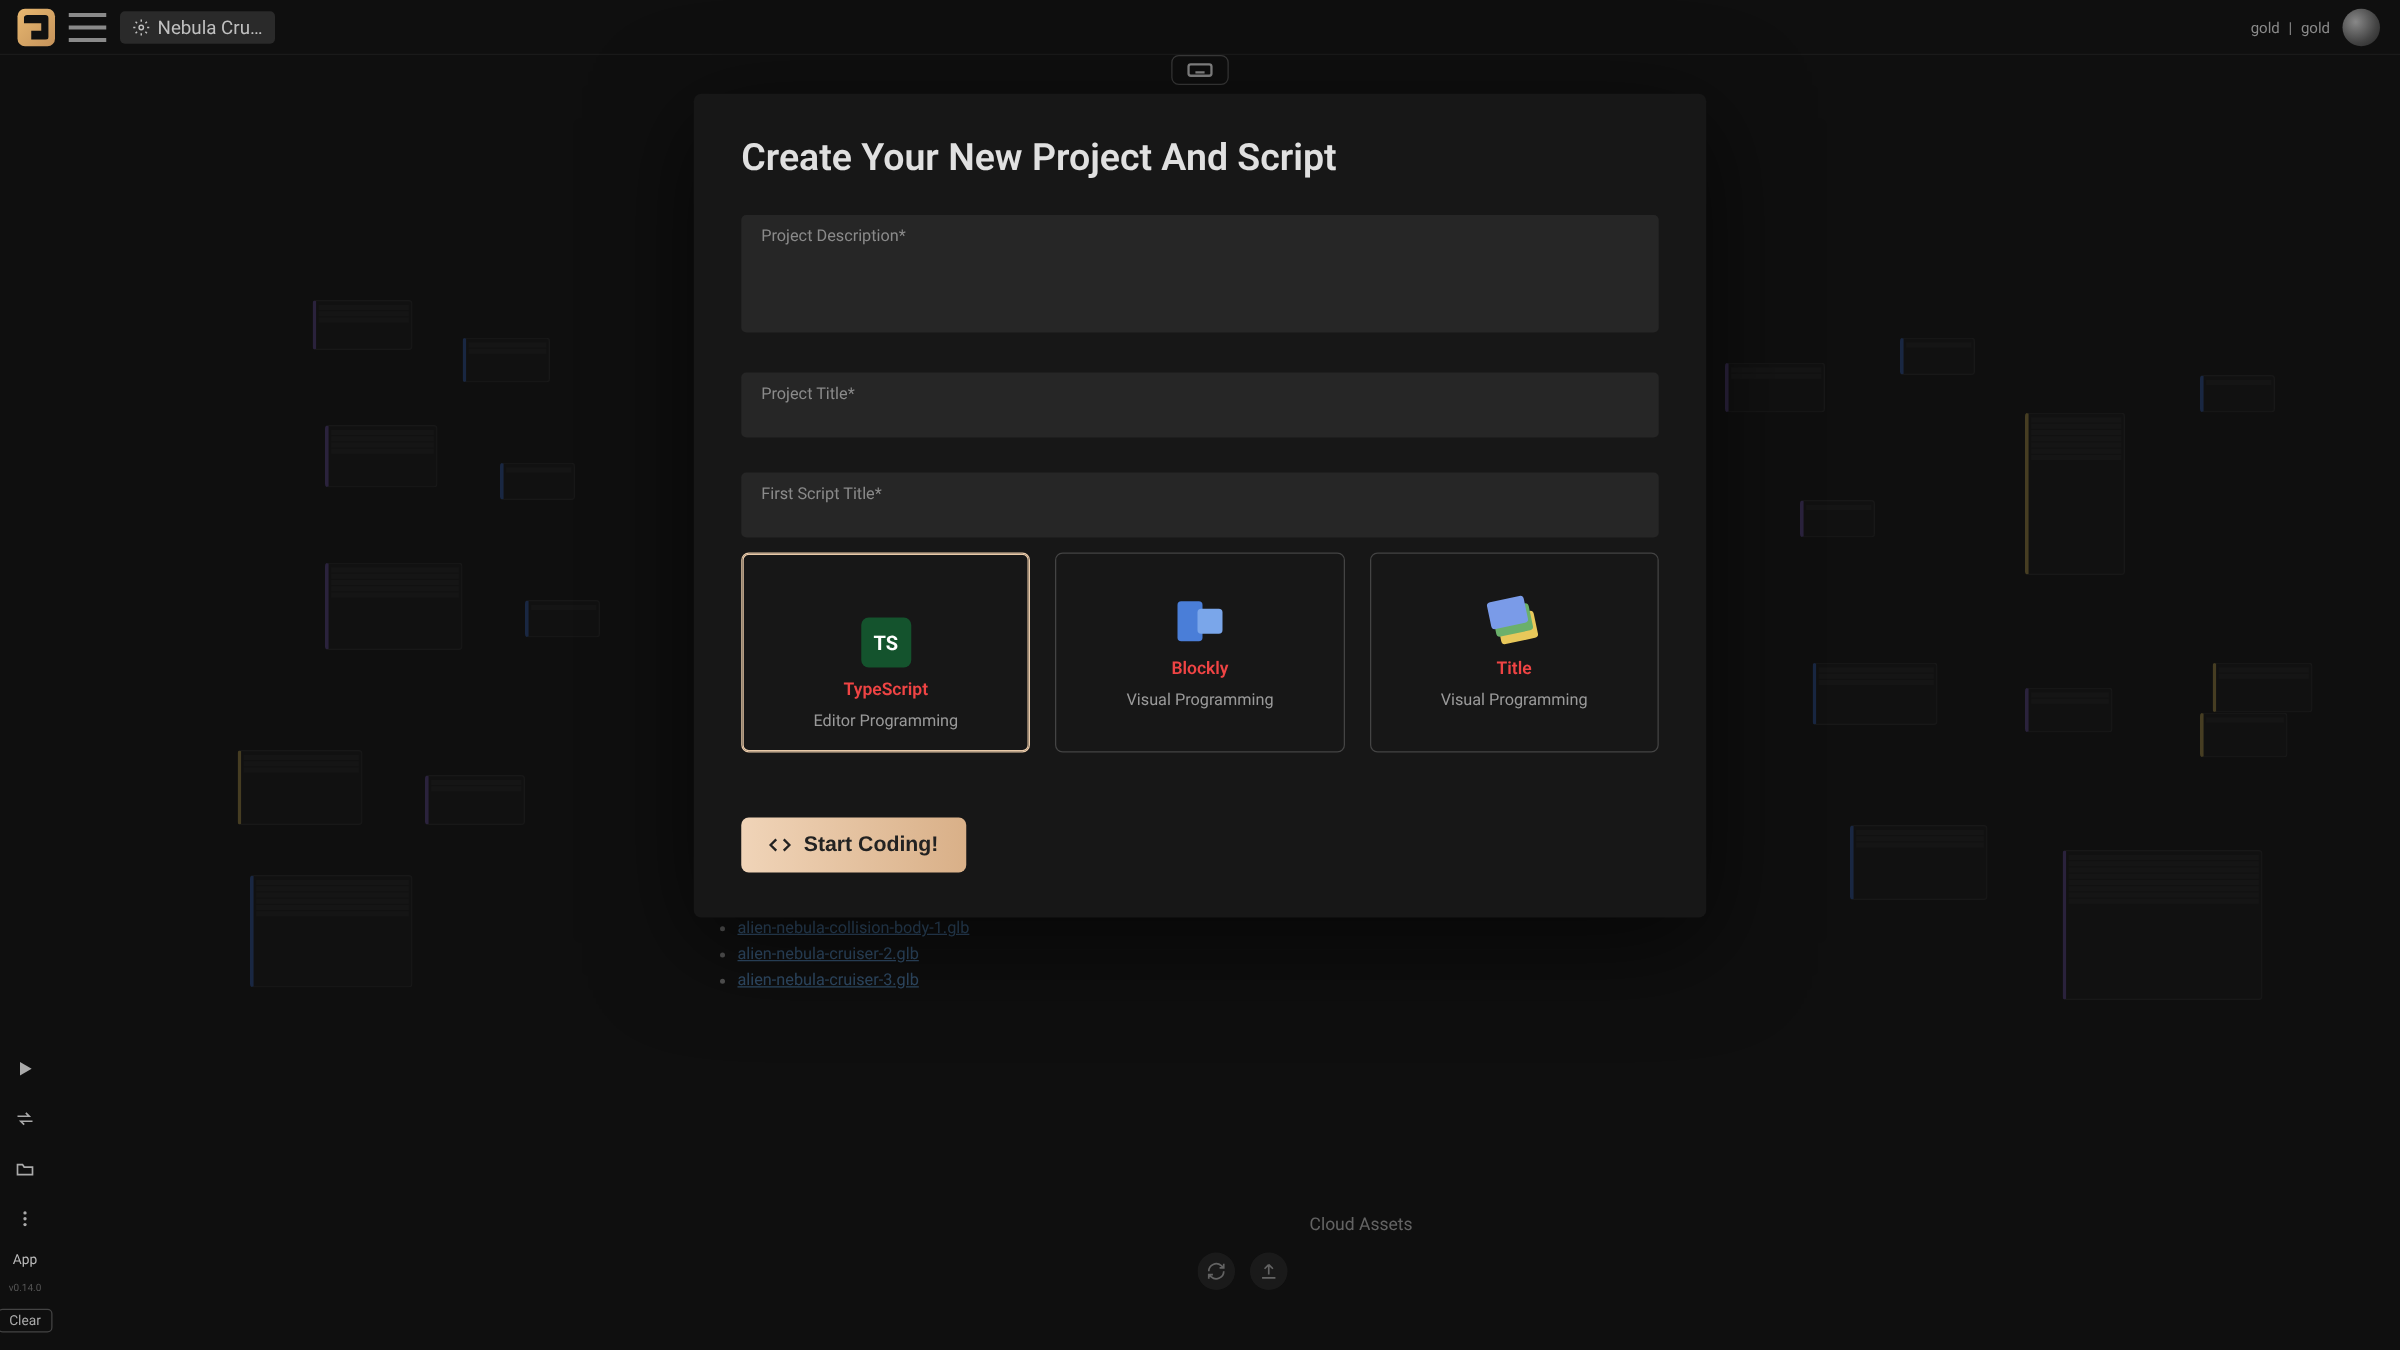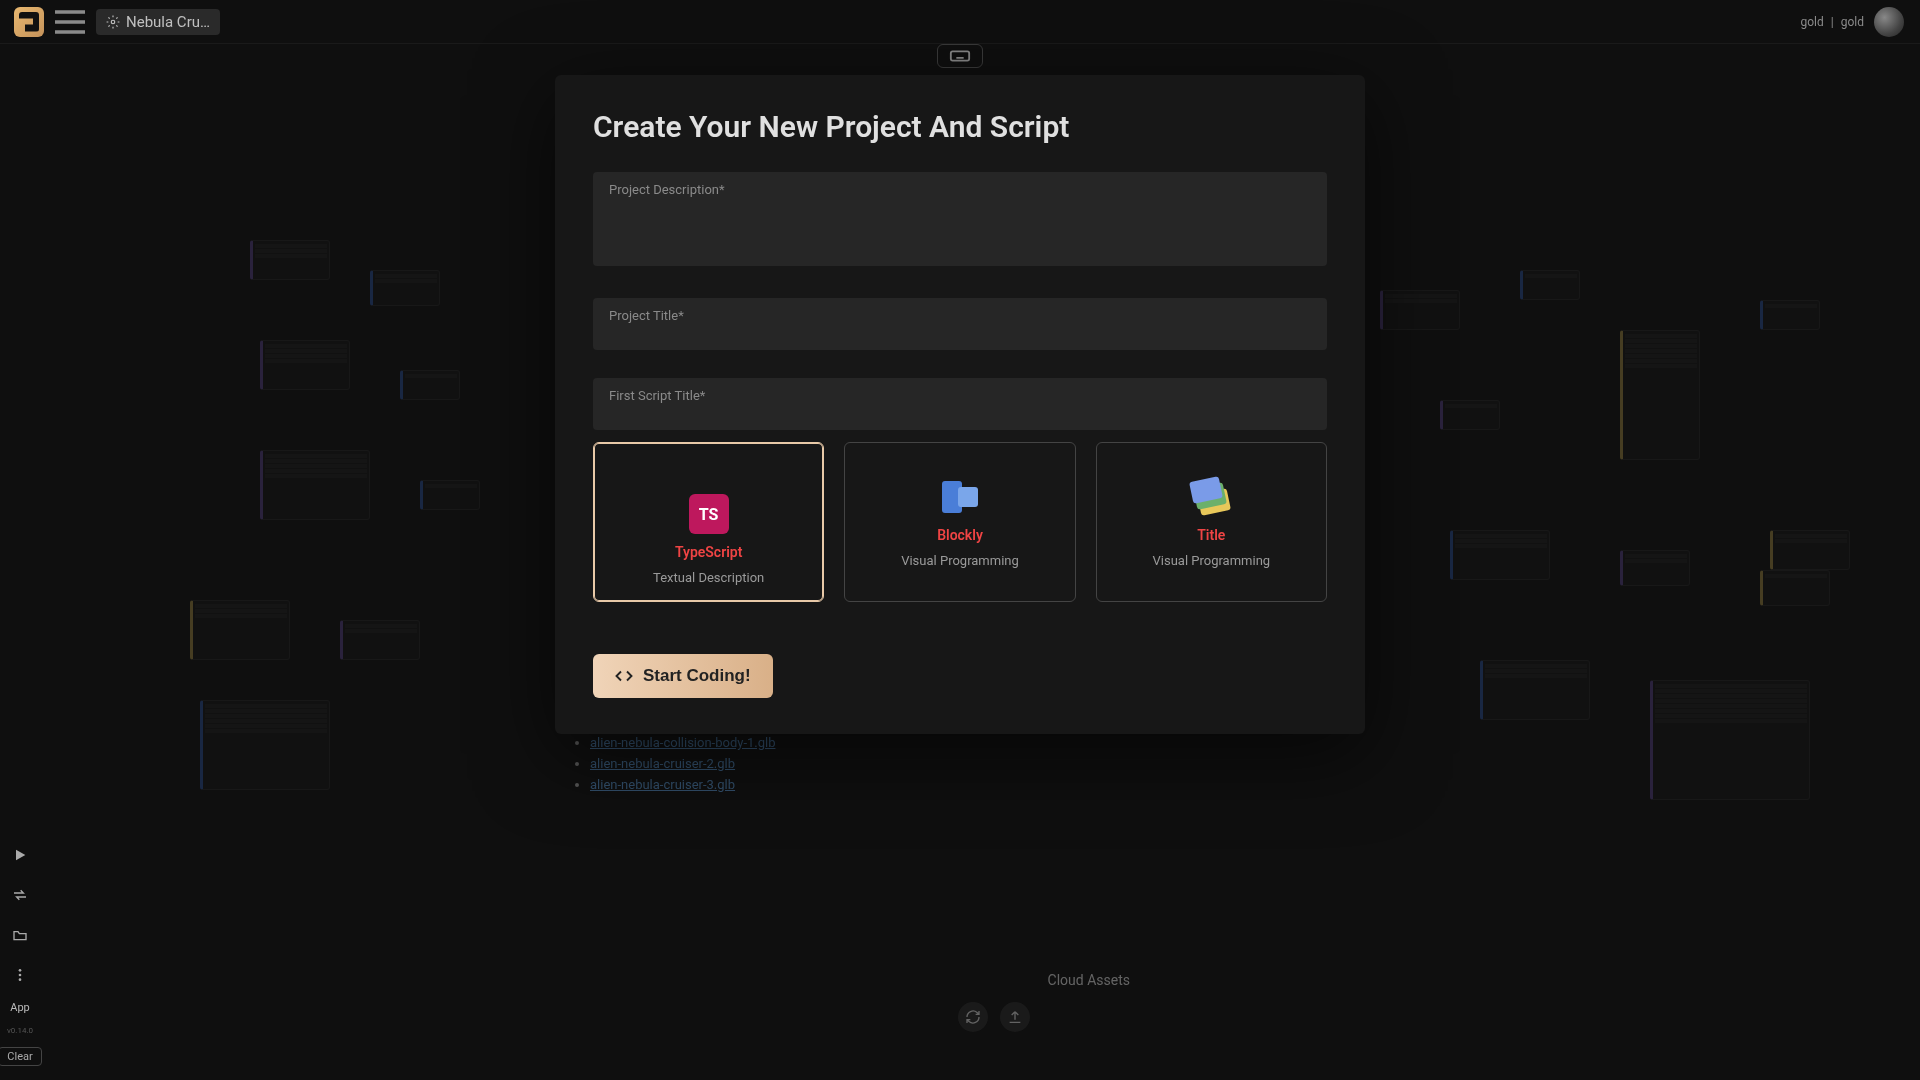--- a/index.html
+++ b/index.html
@@ -238,21 +238,21 @@
   .editor-card.selected {
     border-color: var(--accent);
     box-shadow: 0 0 0 1px var(--accent) inset;
   }
   .editor-icon {
     width: 40px; height: 40px;
     border-radius: 6px;
     display: flex; align-items: center; justify-content: center;
     font-weight: 700;
   }
-  .ts-icon { background: #be185d; color: #fff; font-size: 16px; margin-top: 35px; }
+  .ts-icon { background: #14532d; color: #fff; font-size: 16px; margin-top: 35px; }
   .blockly-icon {
     width: 40px; height: 40px; position: relative;
   }
   .blockly-icon div {
     position: absolute; border-radius: 3px;
   }
   .rete-icon {
     width: 40px; height: 40px; position: relative;
   }
   .rete-icon div {
@@ -568,21 +568,21 @@
         <span>First Script Title</span><span class="req">*</span>
       </span>
       <input type="text" style="">
     </div>
 
 
     <div class="editor-grid">
       <div class="editor-card selected">
         <div class="editor-icon ts-icon">TS</div>
         <div class="editor-title">TypeScript</div>
-        <div class="editor-sub">Textual Description</div>
+        <div class="editor-sub">Editor Programming</div>
       </div>
       <div class="editor-card">
         <div class="blockly-icon">
           <div style="left:2px;top:4px;width:20px;height:32px;background:#4a7ed8;"></div>
           <div style="left:18px;top:10px;width:20px;height:20px;background:#7aa6ea;"></div>
         </div>
         <div class="editor-title">Blockly</div>
         <div class="editor-sub">Visual Programming</div>
       </div>
       <div class="editor-card">

